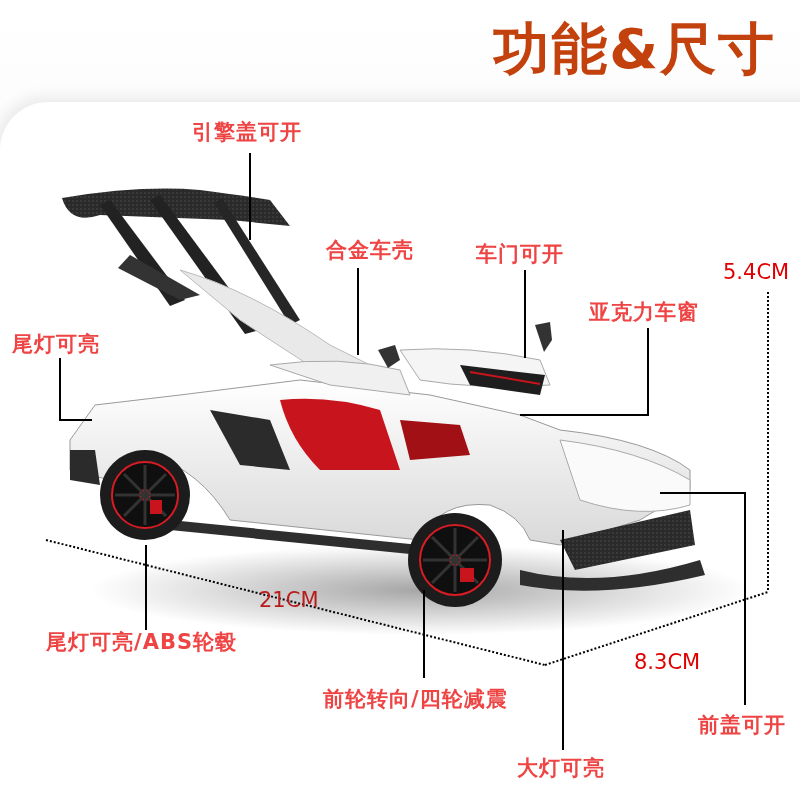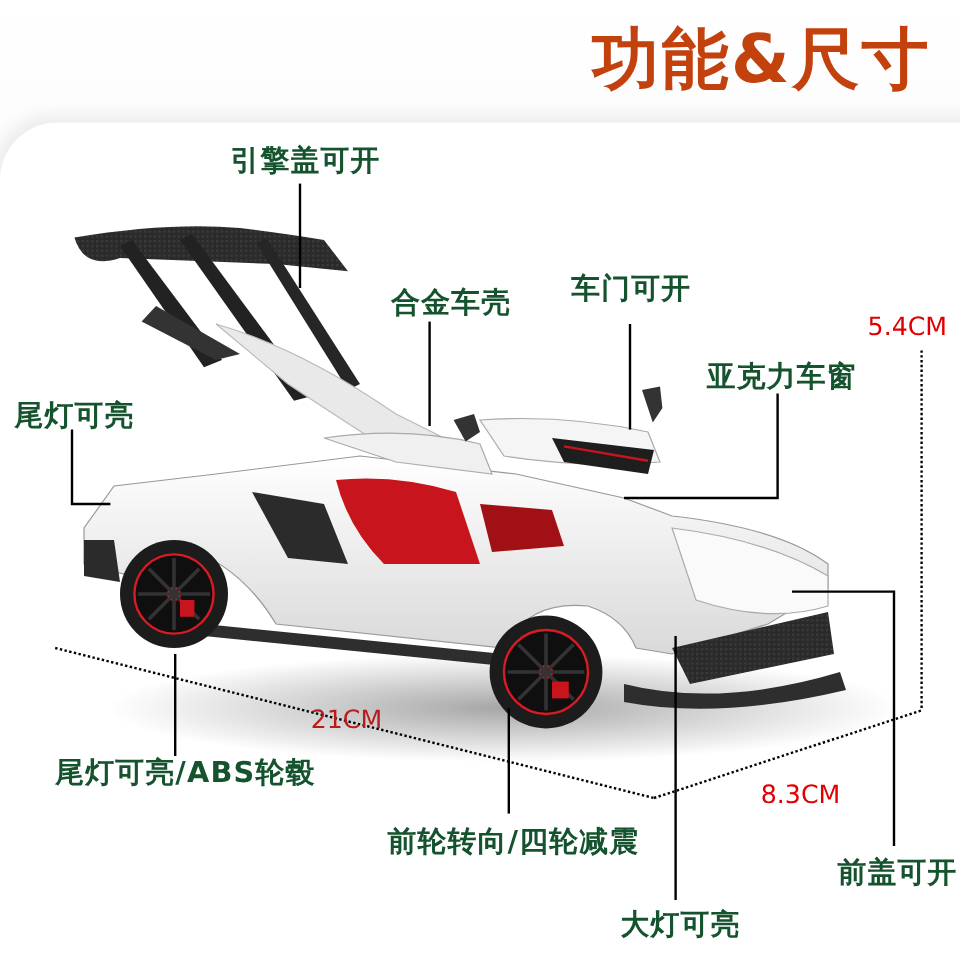--- a/index.html
+++ b/index.html
@@ -11,21 +11,21 @@
   .header-title {
     position: absolute; right: 24px; top: 12px;
     font-size: 56px; font-weight: bold; color: #c2410c; letter-spacing: 2px;
   }
   .panel {
     position: absolute; left: 0; top: 102px; width: 820px; height: 720px;
     background: #ffffff; border-top-left-radius: 48px;
     box-shadow: -4px -6px 14px rgba(0,0,0,0.07);
   }
   .label {
-    position: absolute; font-size: 24px; font-weight: bold; color: #14532d;
+    position: absolute; font-size: 21px; font-weight: bold; color: #ef4444;
     white-space: nowrap; letter-spacing: 1px;
   }
   .dim {
     position: absolute; font-size: 21px; font-weight: normal; white-space: nowrap;
   }
   svg.overlay { position: absolute; left: 0; top: 0; }
 </style>
 </head>
 <body>
 
@@ -125,21 +125,21 @@
 
   <g stroke="#000" stroke-width="2" stroke-dasharray="2,2" fill="none">
     <line x1="46" y1="540" x2="545" y2="665"></line>
     <line x1="545" y1="665" x2="768" y2="592"></line>
     <line x1="768" y1="292" x2="768" y2="592"></line>
   </g>
 </svg>
 
 <div class="label" style="left:192px;top:118px;">引擎盖可开</div>
 <div class="label" style="left:310px;top:236px;margin-left:16px;">合金车壳</div>
-<div class="label" style="left:476px;top:224px;">车门可开</div>
+<div class="label" style="left:476px;top:240px;">车门可开</div>
 <div class="label" style="left:589px;top:298px;text-align:right;">亚克力车窗</div>
 <div class="label" style="left:12px;top:330px;">尾灯可亮</div>
 <div class="label" style="left:46px;top:628px;">尾灯可亮/ABS轮毂</div>
 <div class="label" style="left:323px;top:685px;">前轮转向/四轮减震</div>
 <div class="label" style="left:517px;top:754px;text-align:right;">大灯可亮</div>
 <div class="label" style="left:698px;top:711px;">前盖可开</div>
 
 <div class="dim" style="left:259px;top:588px;color:#b91c1c;">21CM</div>
 <div class="dim" style="left:634px;top:650px;color:#e00000;">8.3CM</div>
 <div class="dim" style="left:723px;top:260px;color:#e00000;">5.4CM</div>

